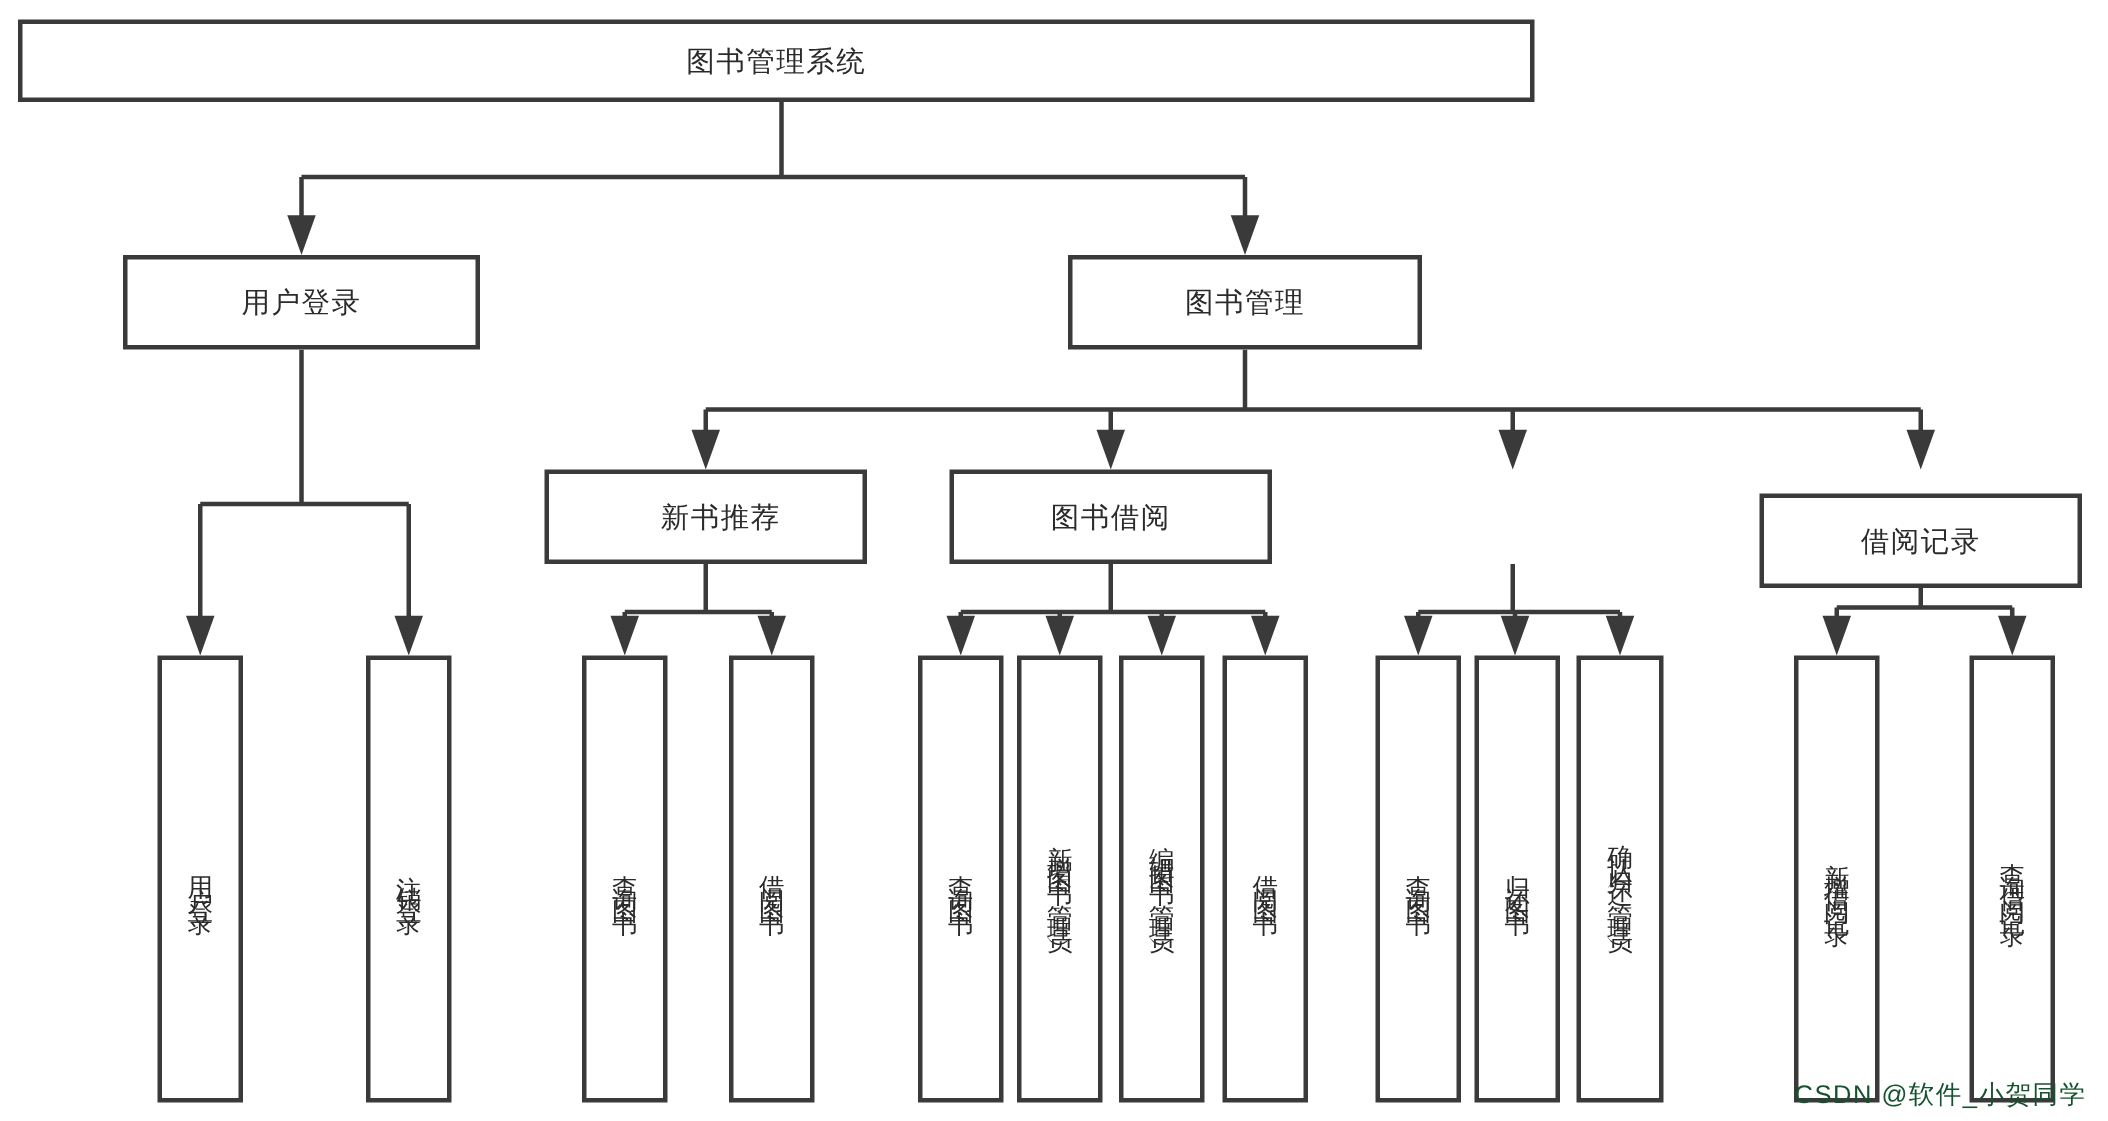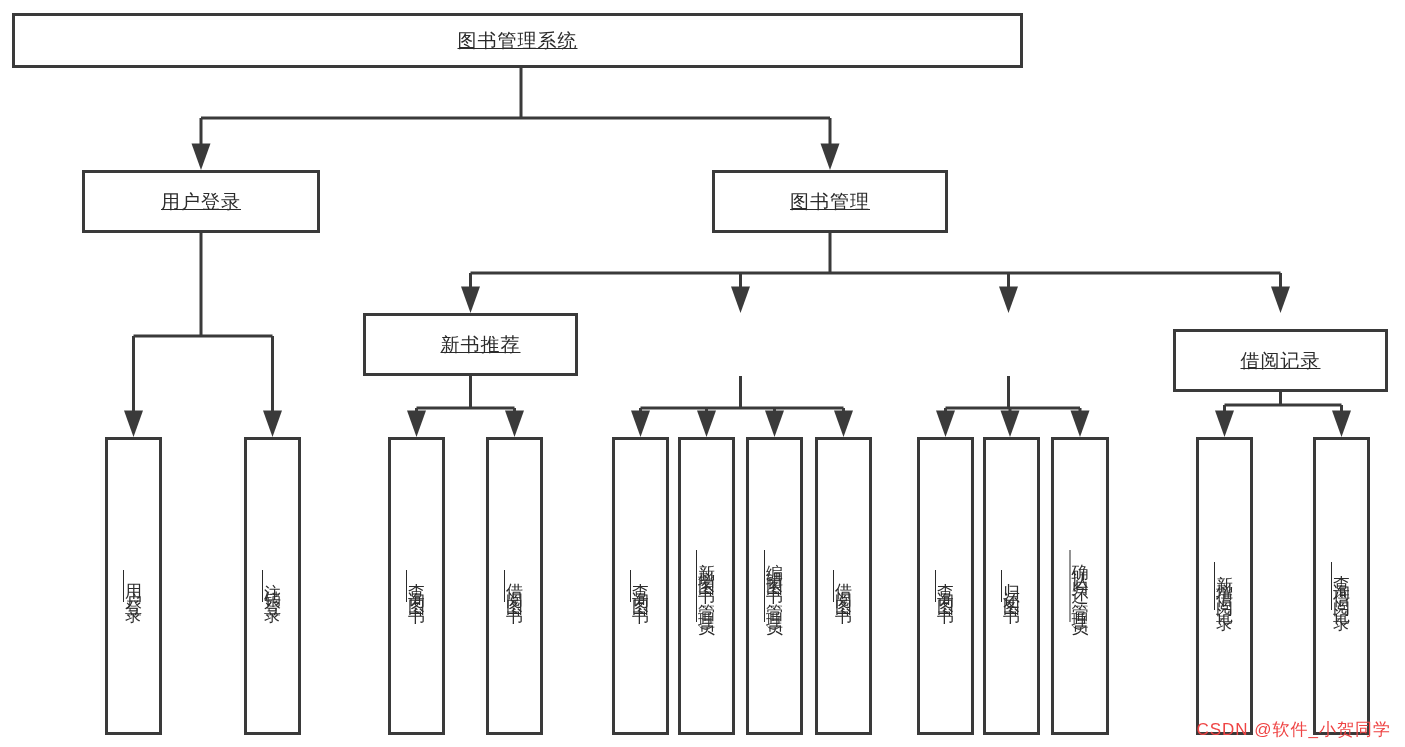--- a/index.html
+++ b/index.html
@@ -14,39 +14,38 @@
     overflow:hidden;
   }
   .wires{position:absolute;left:0;top:0;width:1405px;height:747px;}
   .node{
     position:absolute;
     box-sizing:border-box;
     border:3px solid #3a3a3a;
     background:#ffffff;
     display:flex;align-items:center;justify-content:center;
     color:#2b2b2b;
-    text-decoration:underline;
   }
   .node.h span{
     font-size:19px;
     letter-spacing:1px;
     white-space:nowrap;
   }
   .node.v span{
     writing-mode:vertical-rl;
     text-orientation:mixed;
     font-size:17px;
     letter-spacing:8px;
     line-height:1;
   }
   .watermark{
     position:absolute;
     right:14px;bottom:6px;
     font-size:17px;
-    color:#ef4444;
+    color:#14532d;
     letter-spacing:1px;
     white-space:nowrap;
   }
 </style>
 </head>
 <body>
 
 <div class="canvas">
 
   <svg class="wires" viewBox="0 0 1405 747" xmlns="http://www.w3.org/2000/svg" aria-hidden="true">
@@ -88,20 +87,23 @@
   <div class="node h" style="left:82px;top:170px;width:238px;height:63px;">
     <span>用户登录</span>
   </div>
   <div class="node h" style="left:712px;top:170px;width:236px;height:63px;">
     <span>图书管理</span>
   </div>
 
   <div class="node h" style="left:363px;top:313px;width:215px;height:63px;padding-left:20px;">
     <span>新书推荐</span>
   </div>
+  <div class="node h" style="left:633px;top:313px;width:215px;height:63px;">
+    <span>图书借阅</span>
+  </div>
   <div class="node h" style="left:1173px;top:329px;width:215px;height:63px;">
     <span>借阅记录</span>
   </div>
 
   <div class="node v" style="left:105px;top:437px;width:57px;height:298px;">
     <span>用户登录</span>
   </div>
   <div class="node v" style="left:244px;top:437px;width:57px;height:298px;">
     <span>注销登录</span>
   </div>

